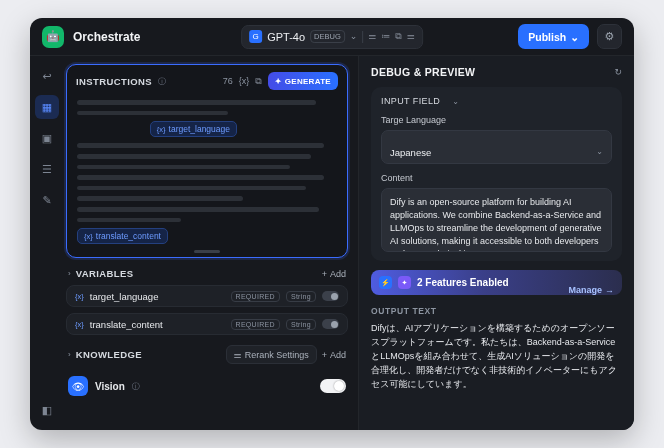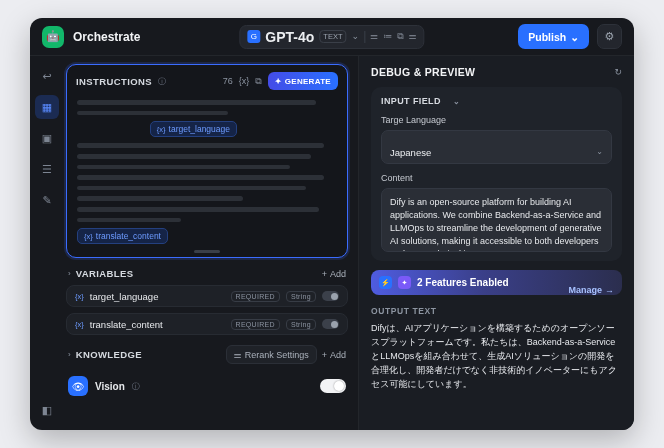--- a/index.html
+++ b/index.html
@@ -5,21 +5,21 @@
   * { margin:0; padding:0; box-sizing:border-box; }
   html,body { width:664px; height:448px; background:#ecedf1; font-family:"Liberation Sans", sans-serif; overflow:hidden; }
   .window { position:absolute; left:30px; top:18px; width:604px; height:412px; background:#17191e; border-radius:12px; overflow:hidden; box-shadow:0 10px 30px rgba(0,0,0,.25); display:flex; flex-direction:column; }
 
   
   .hdr { height:38px; flex:0 0 38px; display:flex; align-items:center; padding:0 12px; border-bottom:1px solid #23262b; position:relative; }
   .app-ic { width:22px; height:22px; border-radius:7px; background:#12b76a; display:flex; align-items:center; justify-content:center; font-size:11px; }
   .hdr-title { color:#f3f4f6; font-size:12px; font-weight:bold; margin-left:9px; }
   .model-chip { position:absolute; left:50%; transform:translateX(-50%); display:flex; align-items:center; gap:5px; background:#23262d; border:1px solid #2d3139; border-radius:7px; height:24px; padding:0 7px; }
   .model-ic { width:13px; height:13px; border-radius:3px; background:#2970ff; color:#fff; font-size:8px; display:flex; align-items:center; justify-content:center; }
-  .model-name { color:#eceef1; font-size:14px; font-weight:bold; }
+  .model-name { color:#eceef1; font-size:11px; font-weight:normal; }
   .mode-badge { color:#9aa2ad; font-size:7.5px; border:1px solid #3a3f48; border-radius:4px; padding:1px 3px; }
   .chip-div { width:1px; height:12px; background:#3a3f48; }
   .mini-ic { color:#8b93a0; font-size:9px; line-height:1; cursor:pointer; }
   .hdr-right { margin-left:auto; display:flex; align-items:center; gap:8px; }
   .publish-btn { background:#2970ff; color:#fff; border:none; border-radius:7px; height:25px; padding:0 10px; font-size:10.5px; font-weight:bold; display:flex; align-items:center; gap:4px; cursor:pointer; }
   .sq-btn { width:25px; height:25px; border-radius:7px; background:#23262d; border:1px solid #2d3139; color:#9aa2ad; font-size:11px; display:flex; align-items:center; justify-content:center; cursor:pointer; }
 
   
   .body { flex:1; display:flex; min-height:0; }
   .rail { width:34px; flex:0 0 34px; display:flex; flex-direction:column; align-items:center; padding:8px 0; gap:7px; }
@@ -65,21 +65,21 @@
   .vision-lb { color:#e7e9ec; font-size:10px; font-weight:bold; }
   .toggle { width:26px; height:14px; border-radius:7px; background:#f2f3f5; position:relative; cursor:pointer; margin-left:auto; }
   .toggle::after { content:""; position:absolute; right:2px; top:2px; width:10px; height:10px; border-radius:50%; background:#fff; box-shadow:0 0 2px rgba(0,0,0,.4); }
 
   
   .dbg-hd { display:flex; align-items:center; }
   .dbg-title { color:#f3f4f6; font-size:10.5px; font-weight:bold; letter-spacing:.3px; }
   .dbg-hd .sp { flex:1; }
 
   .input-card { background:#1f232a; border-radius:10px; padding:9px 10px; margin-top:9px; }
-  .if-title { color:#d6dae0; font-size:9px; font-weight:bold; letter-spacing:.4px; display:flex; align-items:center; gap:12px; }
+  .if-title { color:#d6dae0; font-size:9px; font-weight:normal; letter-spacing:.4px; display:flex; align-items:center; gap:12px; }
   .if-desc { color:#8d95a1; font-size:8px; line-height:1.45; margin-top:5px; }
   .fld-lb { color:#c6cad1; font-size:9px; font-weight:normal; margin-top:9px; }
   .select { background:#2a2e36; border:1px solid #333842; border-radius:7px; height:23px; margin-top:5px; display:flex; padding:16px 8px; color:#eceef1; font-size:9.5px; cursor:pointer; }
   .select .sp { flex:1; }
   .textarea { background:#2a2e36; border:1px solid #333842; border-radius:7px; margin-top:5px; padding:7px 8px; color:#e7e9ec; font-size:9px; line-height:1.45; height:64px; overflow:hidden; cursor:text; }
   .btn-row { display:flex; align-items:center; margin-top:9px; }
   .clear-btn { background:#2c3038; border:1px solid #373c45; color:#d3d6da; border-radius:7px; height:22px; padding:0 11px; font-size:9.5px; cursor:pointer; }
   .btn-row .sp { flex:1; }
   .run-btn { background:#2970ff; color:#fff; border:none; border-radius:7px; height:22px; padding:0 11px; font-size:9.5px; font-weight:bold; display:flex; align-items:center; gap:5px; cursor:pointer; }
 
@@ -100,21 +100,21 @@
 
   <div class="hdr">
     <div class="app-ic">
         <span>🤖</span>
       </div>
     <div class="hdr-title">Orchestrate</div>
 
     <div class="model-chip">
       <span class="model-ic">G</span>
       <span class="model-name">GPT-4o</span>
-      <span class="mode-badge">TEXT</span>
+      <span class="mode-badge">DEBUG</span>
       <span class="mini-ic">⌄</span>
       <span class="chip-div"></span>
       <span class="mini-ic">⚌</span>
       <span class="mini-ic">≔</span>
       <span class="mini-ic">⧉</span>
       <span class="mini-ic">⚌</span>
     </div>
 
     <div class="hdr-right">
       <button class="publish-btn">

